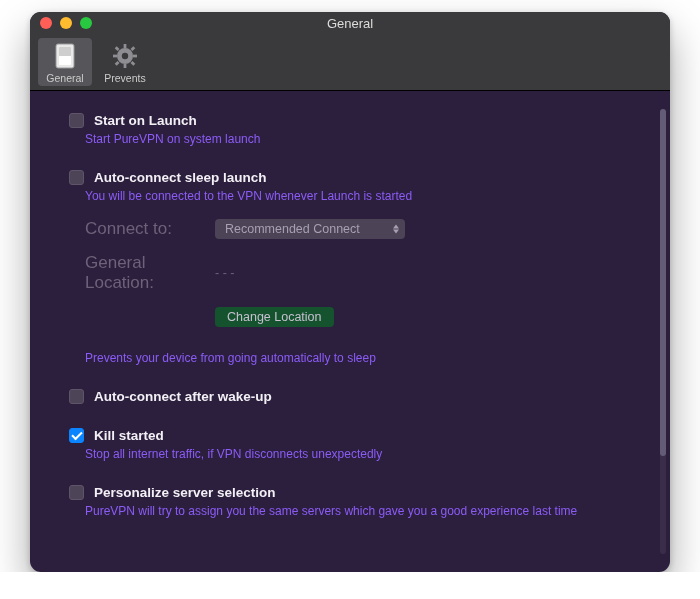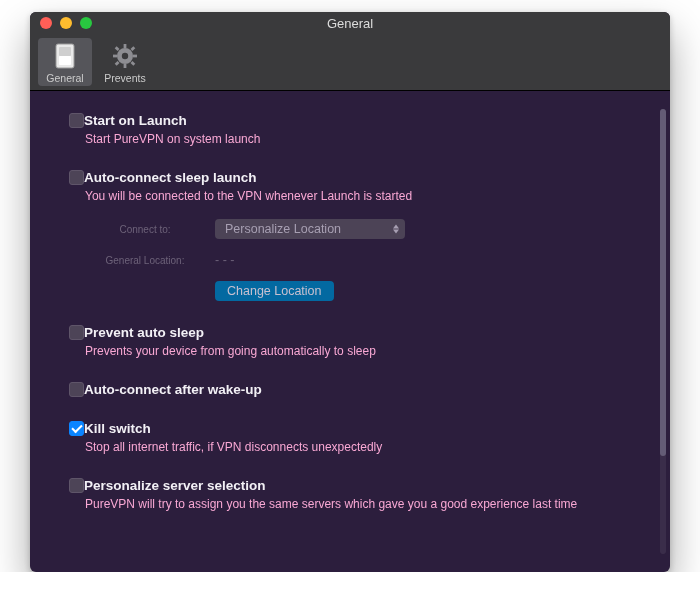--- a/index.html
+++ b/index.html
@@ -7,21 +7,21 @@
     background: #ffffff;
     font-family: -apple-system, "Helvetica Neue", Arial, sans-serif;
     display: flex;
     justify-content: center;
     padding-top: 12px;
   }
   .window {
     width: 640px;
     height: 560px;
     background: #2c1e3d;
-    border-radius: 6px;
+    border-radius: 11px;
     box-shadow: 0 20px 40px rgba(0,0,0,0.35), 0 2px 6px rgba(0,0,0,0.2);
     overflow: hidden;
     display: flex;
     flex-direction: column;
   }
   .titlebar {
     height: 22px;
     background: #3a3a3c;
     display: flex;
     align-items: center;
@@ -99,20 +99,21 @@
     width: 6px;
     height: 78%;
     background: rgba(180,180,200,0.35);
     border-radius: 3px;
   }
   .setting {
     margin-bottom: 24px;
   }
   .setting-head {
     display: flex;
+    gap: 10px;
     padding-left: 9px;
   }
   .checkbox {
     width: 15px; height: 15px;
     border-radius: 3px;
     background: #4d4457;
     border: 1px solid #5f5569;
     flex-shrink: 0;
     display:flex; align-items:center; justify-content:center;
     cursor: pointer;
@@ -127,39 +128,39 @@
     border: solid #fff;
     border-width: 0 2px 2px 0;
     transform: rotate(45deg) translate(-1px,-1px);
   }
   .setting-title {
     color: #f2f0f5;
     font-size: 13.5px;
     font-weight: 600;
   }
   .setting-desc {
-    color: #f9a8d4;
+    color: #8b5cf6;
     font-size: 12px;
     margin-top: 4px;
     margin-left: 25px;
   }
   .sub-area {
     margin-left: 25px;
     margin-top: 16px;
   }
   .sub-row {
     display: flex;
     align-items: center;
     gap: 10px;
     margin-bottom: 14px;
   }
   .sub-label {
     color: #6d6279;
-    font-size: 10px;
-    text-align: center;
+    font-size: 17px;
+    text-align: left;
     width: 120px;
   }
   .select {
     background: #4c4356;
     color: #a79fb2;
     font-size: 12.5px;
     padding: 3px 24px 3px 10px;
     border-radius: 4px;
     position: relative;
     min-width: 190px;
@@ -176,21 +177,21 @@
     border-left: 3px solid transparent;
     border-right: 3px solid transparent;
   }
   .select-arrows .up { border-bottom: 4px solid #a79fb2; }
   .select-arrows .down { border-top: 4px solid #a79fb2; }
   .sub-value {
     color: #6d6279;
     font-size: 12.5px;
   }
   .btn {
-    background: #0369a1;
+    background: #14532d;
     color: #c7c0d0;
     font-size: 12.5px;
     padding: 3px 12px;
     border-radius: 4px;
     cursor: pointer;
     display: inline-block;
     text-align: center;
   }
 </style>
 </head>
@@ -256,57 +257,53 @@
         <div class="setting-head">
           <div class="checkbox"></div>
           <div class="setting-title">Auto-connect sleep launch</div>
         </div>
         <div class="setting-desc">You will be connected to the VPN whenever Launch is started</div>
 
         <div class="sub-area">
           <div class="sub-row">
             <div class="sub-label">Connect to:</div>
             <div class="select">
-              <span>Personalize Location</span>
+              <span>Recommended Connect</span>
               <span class="select-arrows">
                   <span class="up"></span>
                   <span class="down"></span>
                 </span>
             </div>
           </div>
           <div class="sub-row">
             <div class="sub-label">General Location:</div>
             <div class="sub-value">- - -</div>
           </div>
           <div class="sub-row">
             <div class="sub-label"></div>
             <div class="btn"><span>Change Location</span></div>
           </div>
         </div>
       </div>
 
       <div class="setting">
-        <div class="setting-head">
-          <div class="checkbox"></div>
-          <div class="setting-title">Prevent auto sleep</div>
-        </div>
         <div class="setting-desc">Prevents your device from going automatically to sleep</div>
       </div>
 
       <div class="setting">
         <div class="setting-head">
           <div class="checkbox"></div>
           <div class="setting-title">Auto-connect after wake-up</div>
         </div>
       </div>
 
       <div class="setting">
         <div class="setting-head">
           <div class="checkbox checked"></div>
-          <div class="setting-title">Kill switch</div>
+          <div class="setting-title">Kill started</div>
         </div>
         <div class="setting-desc">Stop all internet traffic, if VPN disconnects unexpectedly</div>
       </div>
 
       <div class="setting">
         <div class="setting-head">
           <div class="checkbox"></div>
           <div class="setting-title">Personalize server selection</div>
         </div>
         <div class="setting-desc">PureVPN will try to assign you the same servers which gave you a good experience last time</div>

